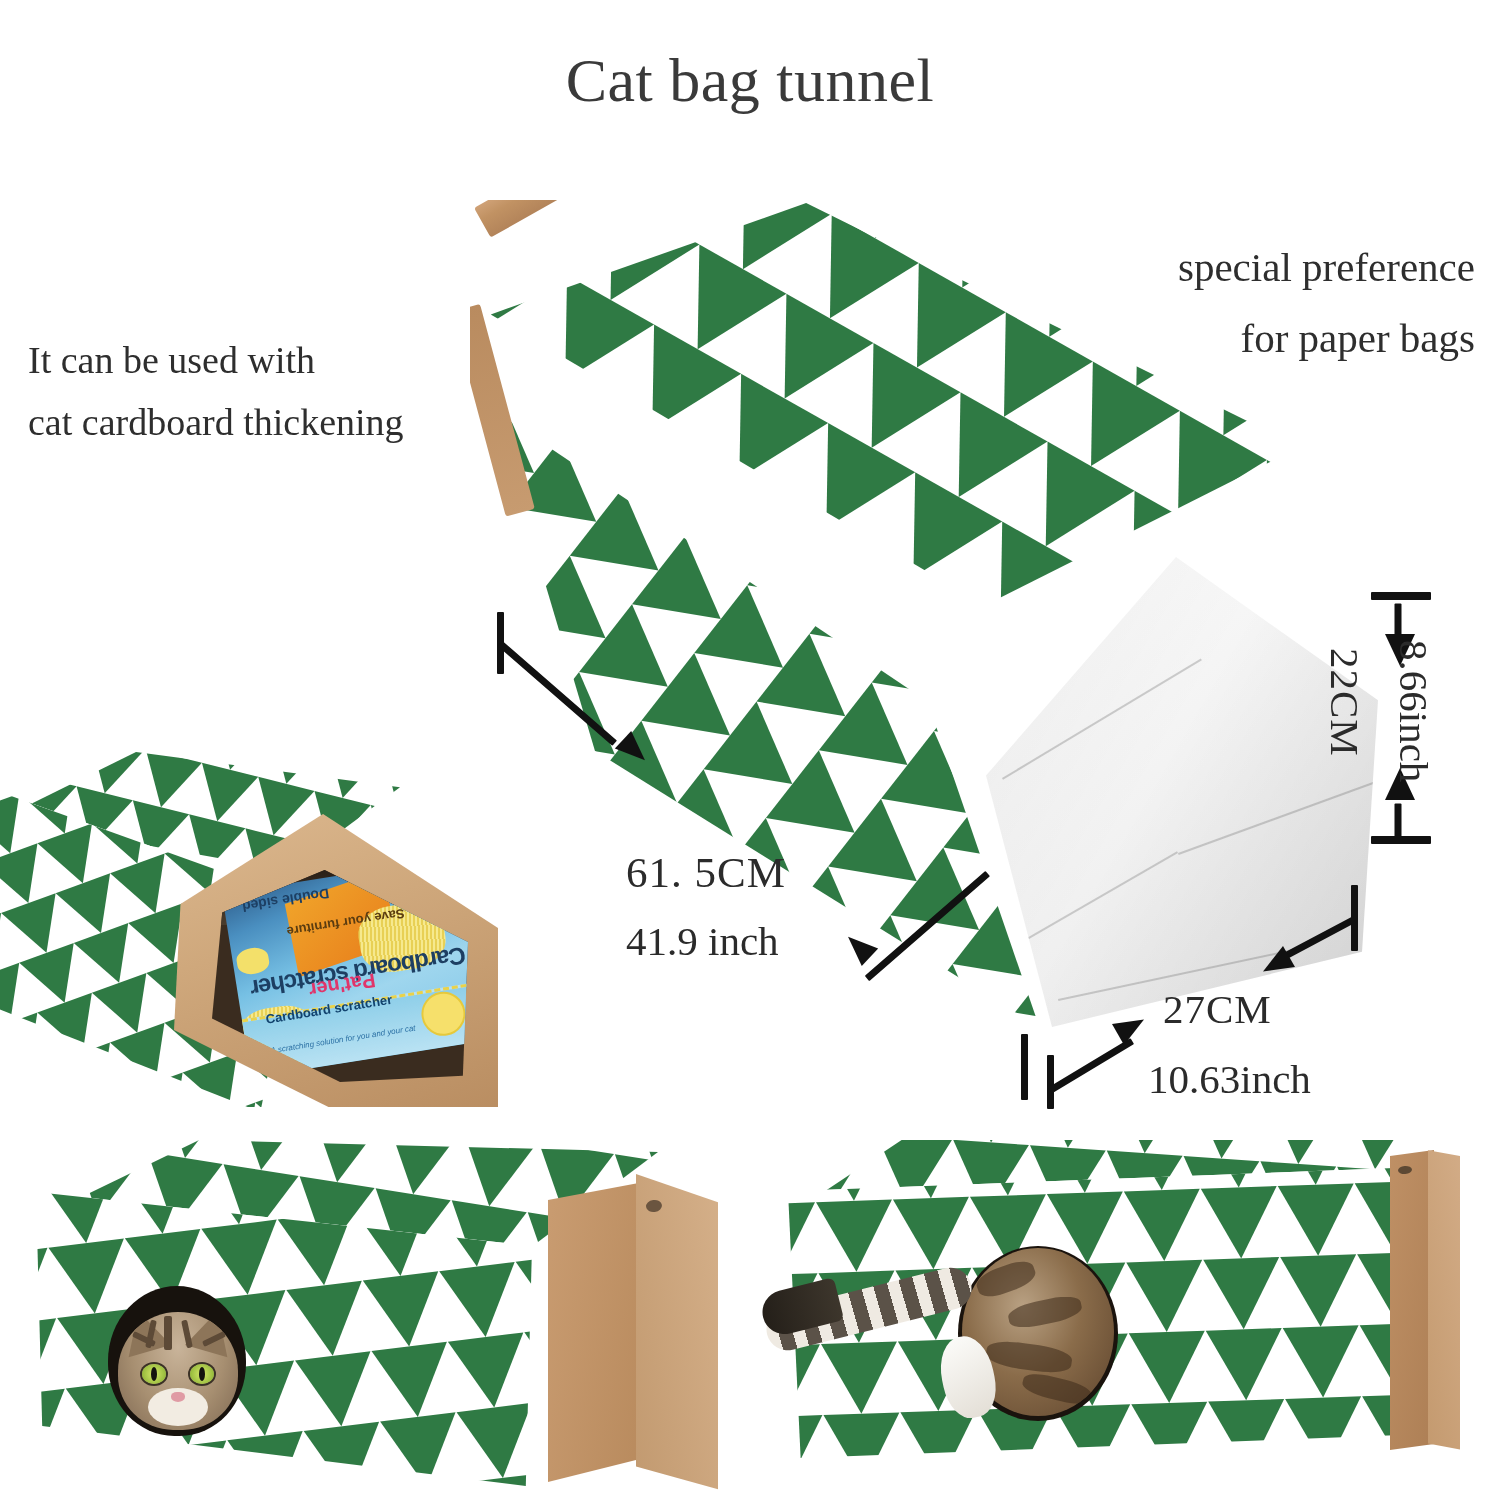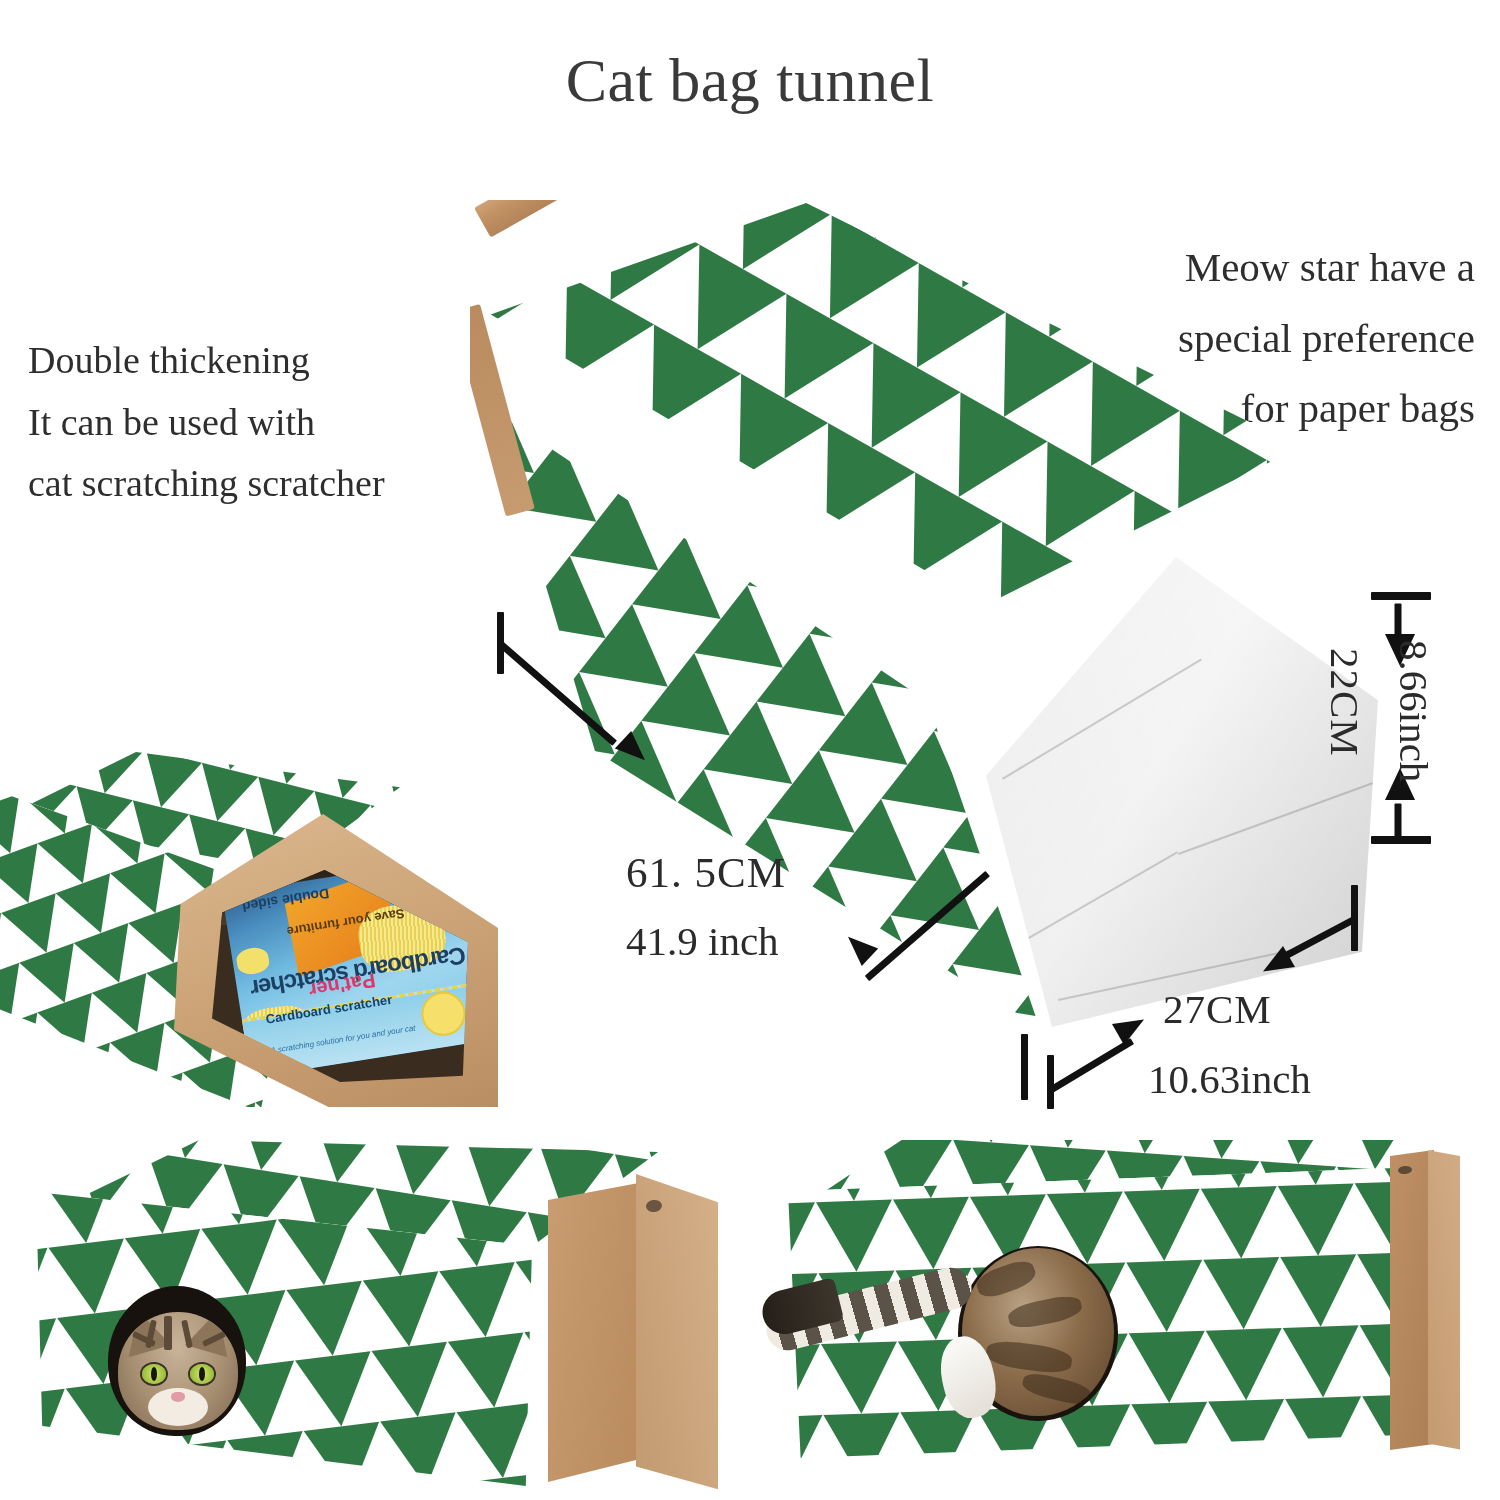--- a/index.html
+++ b/index.html
@@ -215,27 +215,25 @@
           transform:rotate(90deg);transform-origin:0 0;}
   #d-h-in{left:1438px;top:640px;font-size:41px;
           transform:rotate(90deg);transform-origin:0 0;}
 </style>
 </head>
 <body>
 
 <div class="abs" id="title">Cat bag tunnel</div>
 
 <div class="abs" id="left-text">
-  <div class="ln">Double thickening</div>
   <div class="ln">It can be used with</div>
-  <div class="ln">cat scratching scratcher</div>
+  <div class="ln">cat cardboard thickening</div>
 </div>
 
 <div class="abs" id="right-text">
-  <div class="ln">Meow star have a</div>
   <div class="ln">special preference</div>
   <div class="ln">for paper bags</div>
 </div>
 
 <div class="abs photo" id="hero">
 
   <div class="tri-face" id="hero-top">
     <div class="pat" style="background: rgb(255, 255, 255);">
         <i class="tri" style="--hw:50px;--th:92px;--g:#2f7a44;left:600px;top:92px;"></i>
         <i class="tri" style="--hw:50px;--th:92px;--g:#2f7a44;left:700px;top:92px;"></i>

